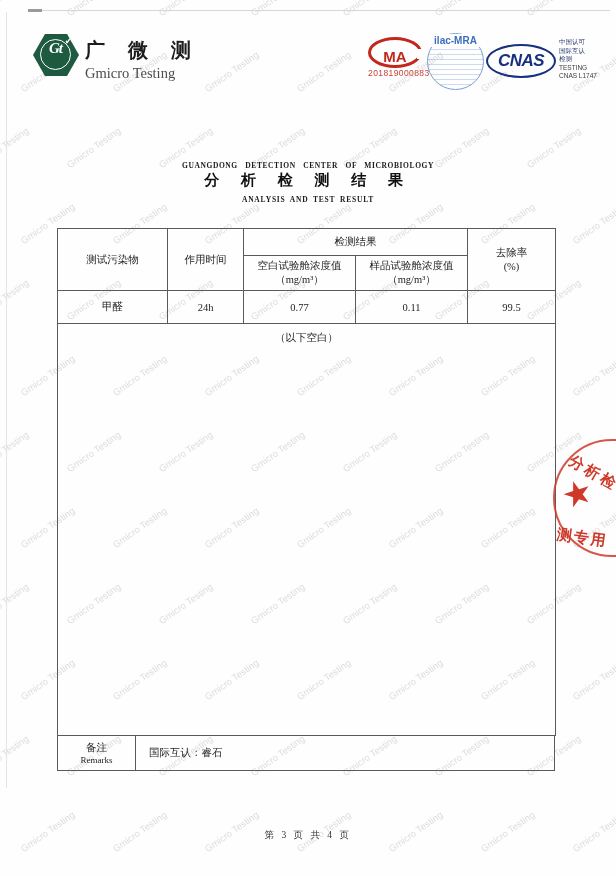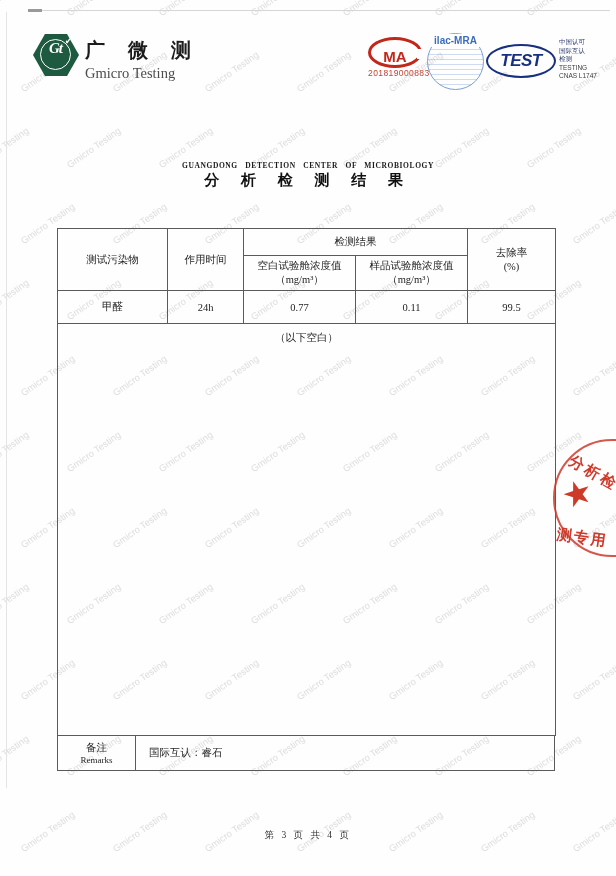--- a/index.html
+++ b/index.html
@@ -243,32 +243,33 @@
       </div>
       <div class="cma-num">201819000883</div>
     </div>
 
     <div class="ilac">
       <div class="ilac-band">ilac-MRA</div>
     </div>
 
     <div class="cnas">
       <div class="cnas-ellipse"></div>
-      <div class="cnas-word">TEST</div>
+      <div class="cnas-word">CNAS</div>
     </div>
     <div class="cnas-info">
       <div class="cn">中国认可</div>
       <div class="cn">国际互认</div>
       <div class="cn">检测</div>
       <div class="en">TESTING</div>
       <div class="en">CNAS L1747</div>
     </div>
 
     <div class="t-center title-en">GUANGDONG  DETECTION  CENTER  OF  MICROBIOLOGY</div>
     <div class="t-center result-cn">分 析 检 测 结 果</div>
+    <div class="t-center result-en">ANALYSIS AND TEST RESULT</div>
 
 
     <table class="result-table">
       <colgroup>
         <col style="width:110px">
           <col style="width:76px">
           <col style="width:112px">
           <col style="width:112px">
           <col style="width:88px">
       </colgroup>

